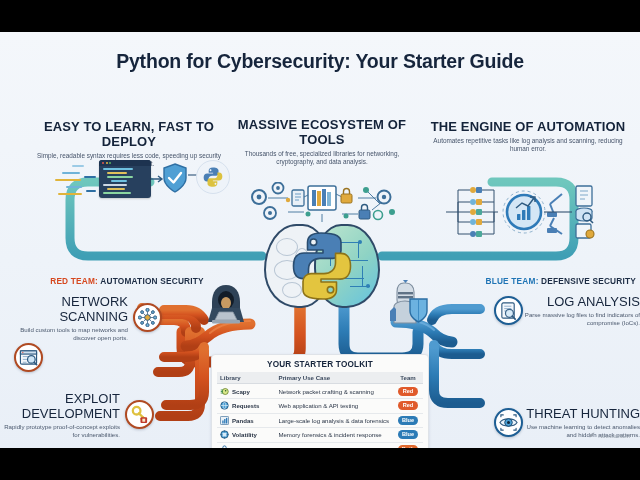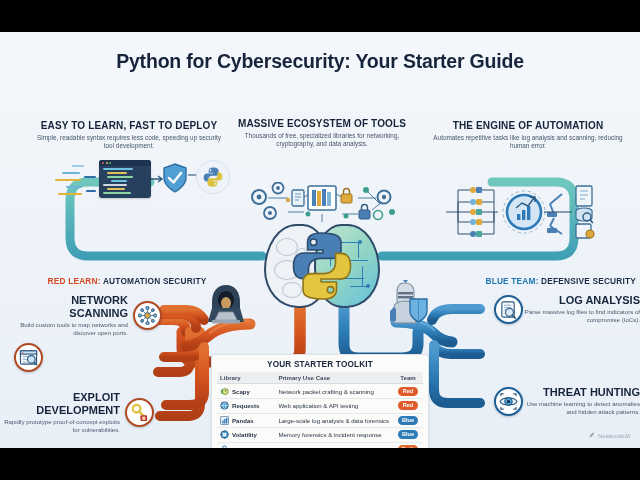--- a/index.html
+++ b/index.html
@@ -16,21 +16,21 @@
 
   
   #title {
     position:absolute; top:18px; left:0; width:640px; text-align:center;
     font-size:19.5px; font-weight:bold; color:#16253c; letter-spacing:-0.2px;
   }
 
   
   .feat { position:absolute; text-align:center; }
   .feat .h {
-    font-size:10px; font-weight:bold; color:#14233a; letter-spacing:0.15px;
+    font-size:13px; font-weight:bold; color:#14233a; letter-spacing:0.15px;
     text-transform:uppercase; line-height:1.15;
   }
   .feat .p {
     font-size:6.4px; color:#46546a; line-height:1.33; margin-top:2px;
   }
   #feat-left  { left:34px;  top:88px; width:190px; }
   #feat-mid   { left:232px; top:86px; width:180px; }
   #feat-right { left:430px; top:88px; width:196px; }
 
   
@@ -88,21 +88,21 @@
   
   .teamhead { position:absolute; font-size:8.3px; font-weight:bold; letter-spacing:0.2px; }
   #red-head  { left:22px;  top:244px; width:210px; text-align:center; color:#1c2c44; }
   #blue-head { left:432px; top:244px; width:204px; text-align:right; color:#1c2c44; }
   #red-head .k  { color:#d6481f; }
   #blue-head .k { color:#1f74b5; }
 
   
   .branch { position:absolute; display:flex; align-items:center; }
   .branch .txt .t {
-    font-size:11px; font-weight:bold; color:#16253c; line-height:1.16; text-transform:uppercase;
+    font-size:13px; font-weight:normal; color:#16253c; line-height:1.16; text-transform:uppercase;
   }
   .branch .txt .d {
     font-size:6.1px; color:#4a586d; line-height:1.3; margin-top:1.5px;
   }
   .bicon {
     width:29px; height:29px; border-radius:50%; background:#fff;
     display:flex; align-items:center; justify-content:center; flex:0 0 29px;
     box-shadow:0 1px 2.5px rgba(20,40,70,.24);
   }
   .bicon.red  { border:2px solid #b04a22; }
@@ -111,21 +111,21 @@
   .branch.left  { flex-direction:row; }
   .branch.left .txt { text-align:right; margin-right:5px; }
   .branch.right .txt { text-align:right; margin-left:1px; }
 
   #b-net     { left:14px;  top:262px; width:148px; }
   #b-web     { left:14px;  top:311px; width:148px; }
   #b-exploit { left:0;   top:359px; width:154px; }
 
   #b-log     { left:494px; top:262px; width:146px; }
   #b-ir      { left:494px; top:308px; width:146px; }
-  #b-threat  { left:494px; top:354px; width:146px; }
+  #b-threat  { left:494px; top:374px; width:146px; }
 
   
   #toolkit {
     position:absolute; left:211px; top:314px; width:218px;
     background:#fbfbfa; border:1px solid #dfe3e8; border-radius:4px;
     box-shadow:0 1px 3px rgba(20,40,70,.13); padding:4px 5px 5px 5px; z-index:6;margin-top:8px;
   }
   #toolkit h3 {
     font-size:8.2px; font-weight:bold; color:#16253c; text-align:center;
     letter-spacing:0.2px; margin:1px 0 3px 0; text-transform:uppercase;
@@ -425,21 +425,21 @@
       <rect x="10" y="13" width="15" height="2.4" fill="#5f7286"></rect>
       <rect x="10" y="17" width="15" height="2.4" fill="#5f7286"></rect>
       <path d="M15,1 L17.5,4 L20,1 Z" fill="#4a7fb5"></path>
       <path d="M6,28 C6,24 12,22 17,22 C22,22 28,24 28,30 V44 H6 Z" fill="#c5d1dc" stroke="#7d8d9e" stroke-width="1.1"></path>
       <path d="M6,28 L2,32 V42 H8 V30 Z" fill="#4a7fb5"></path>
       <path d="M22,20 L39,20 L39,32 C39,39 30.5,43 30.5,43 C30.5,43 22,39 22,32 Z" fill="#6cb2e0" stroke="#2b6ea3" stroke-width="1.4"></path>
       <path d="M30.5,21 V42" stroke="#3d8cc4" stroke-width="1"></path>
     </svg>
 
     <div class="teamhead" id="red-head">
-      <span class="k">RED LEARN:</span><span> AUTOMATION SECURITY</span>
+      <span class="k">RED TEAM:</span><span> AUTOMATION SECURITY</span>
     </div>
     <div class="teamhead" id="blue-head">
       <span class="k">BLUE TEAM:</span><span> DEFENSIVE SECURITY</span>
     </div>
 
     <div class="branch left" id="b-net">
       <div class="txt" style="flex:1;">
         <div class="t">NETWORK SCANNING</div>
         <div class="d">Build custom tools to map networks and discover open ports.</div>
       </div>

